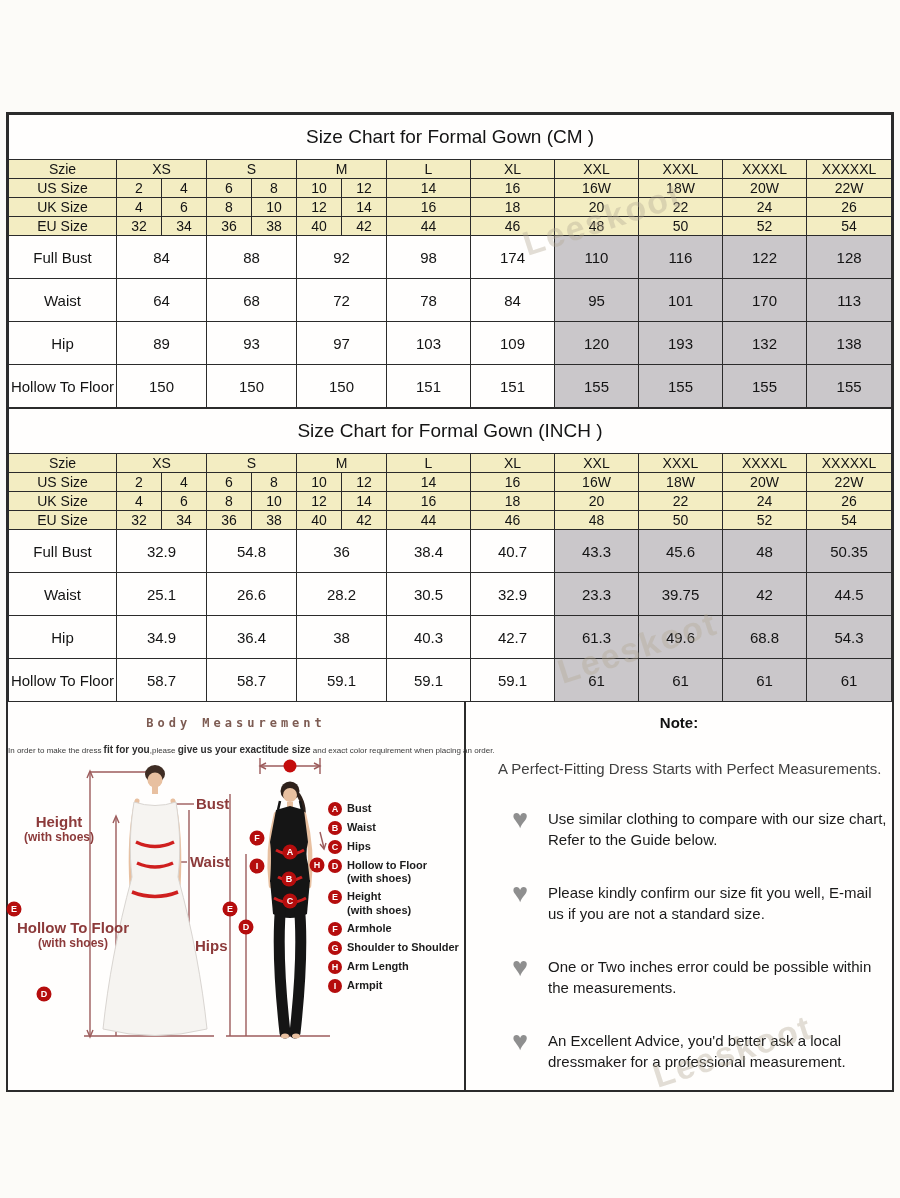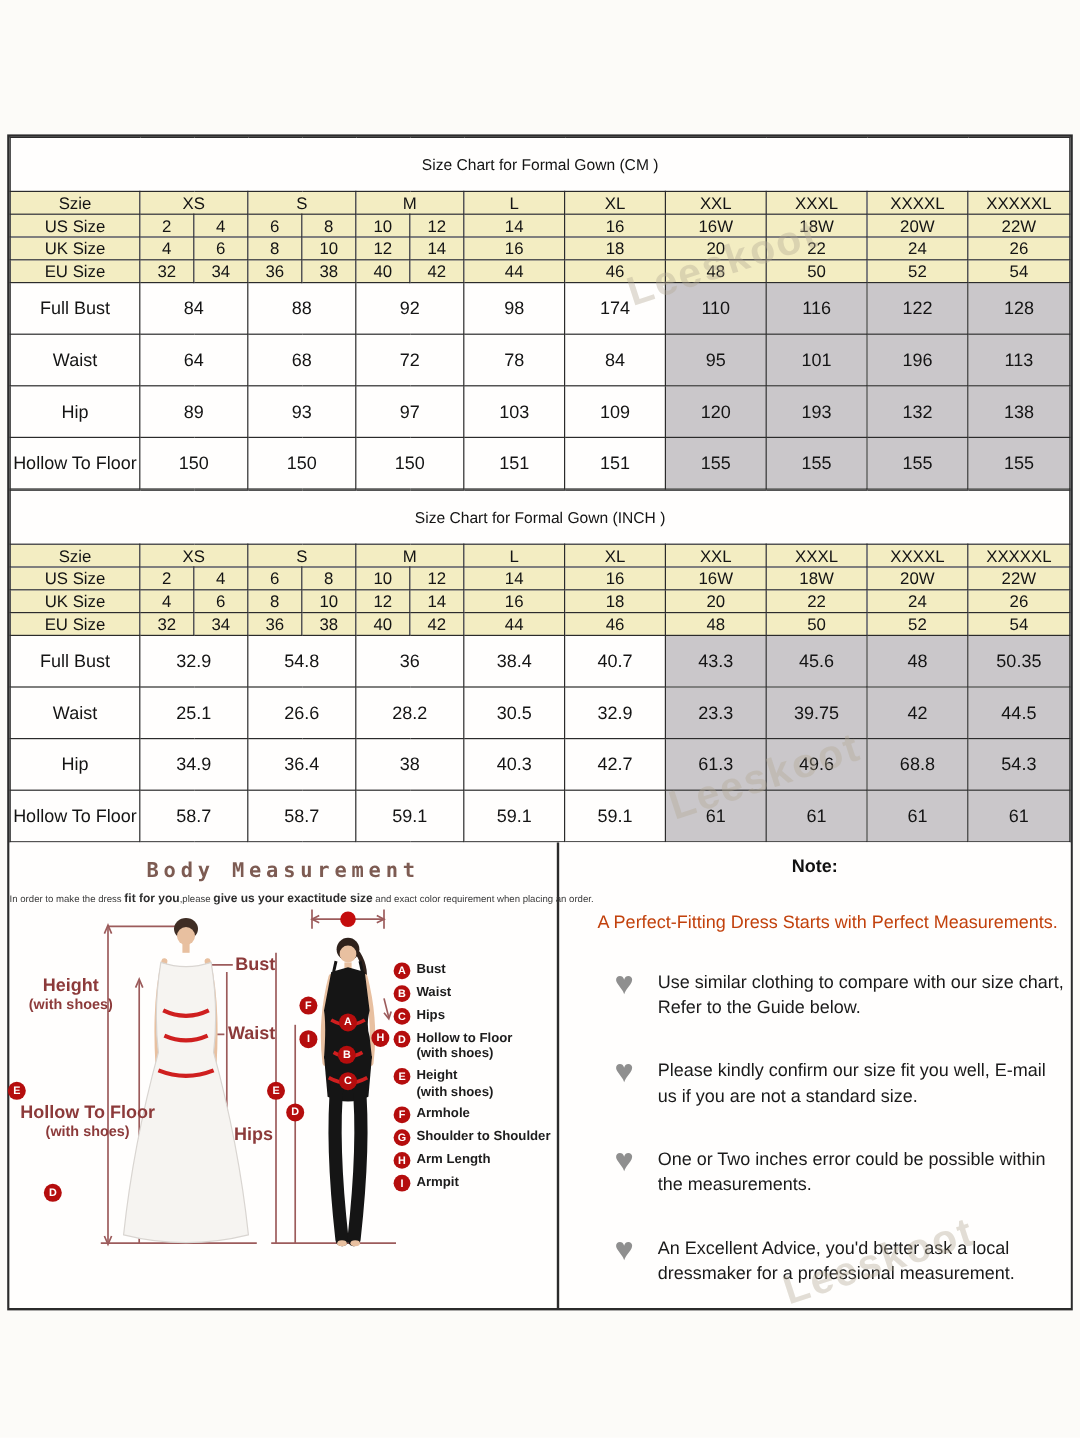--- a/index.html
+++ b/index.html
@@ -14,32 +14,32 @@
   }
   .sheet{
     position:absolute;left:6px;top:112px;width:884px;
     border:2px solid #2b2b2b;background:#fffefd;
   }
   table.size-table{border-collapse:collapse;width:100%;table-layout:fixed;}
   table.size-table td{
     border:1px solid #2b2b2b;text-align:center;vertical-align:middle;
     font-size:15px;color:#141414;padding:0;overflow:hidden;
   }
-  tr.title-row td{height:44px;font-size:13px;background:#fffefd;}
+  tr.title-row td{height:44px;font-size:19px;background:#fffefd;}
   tr.group-row td, tr.size-row td{height:18px;font-size:14px;}
   td.yl{background:#f3edc2;}
   tr.measure-row td{height:42px;background:#fffefd;}
   tr.measure-row td.gray{background:#cac7ca;margin-left:44px;}
   
   .bottom{display:flex;height:388px;background:#fffefd;}
   .diagram{width:456px;position:relative;flex:none;}
   .diagram svg{position:absolute;left:0;top:0;}
   .bm-title{
     position:absolute;top:14px;left:0;width:100%;text-align:center;
-    font-family:"DejaVu Sans Mono", monospace;font-weight:bold;font-size:17px;
+    font-family:"DejaVu Sans Mono", monospace;font-weight:bold;font-size:12px;
     letter-spacing:4px;color:#7d5b52;z-index:2;
   }
   .bm-subtitle{
     position:absolute;top:42px;left:0;width:100%;text-align:center;
     font-size:8px;color:#3a3a3a;z-index:2;white-space:nowrap;
   }
   .bm-subtitle .em{font-size:10px;font-weight:bold;color:#2e2e2e;}
   .fig-label{position:absolute;color:#8c3a3a;font-weight:bold;z-index:3;text-align:center;line-height:1.1;}
   .fig-label .main{font-size:15px;display:block;}
   .fig-label .sub{font-size:12px;display:block;}
@@ -52,21 +52,21 @@
   .legend-badge{width:14px;height:14px;line-height:14px;font-size:9px;margin-right:5px;}
   .legend-text{font-size:11px;font-weight:bold;color:#1c1c1c;line-height:1.2;}
   .legend-text .sub{display:block;font-size:11px;}
   .figure-badge{
     position:absolute;width:15px;height:15px;line-height:15px;font-size:9px;z-index:4;
     transform:translate(-50%,-50%);
   }
   
   .note{flex:1;border-left:2px solid #2b2b2b;position:relative;background:#fffefd;padding-left:21px;}
   .note-title{position:absolute;top:12px;left:0;width:100%;text-align:center;font-weight:bold;font-size:15px;color:#111;}
-  .note-intro{position:absolute;top:58px;left:32px;right:6px;font-size:15px;color:#c2410c;}
+  .note-intro{position:absolute;top:58px;left:32px;right:6px;font-size:15px;color:#404040;}
   .bullet{position:absolute;left:46px;right:4px;display:flex;align-items:flex-start;}
   .bullet .heart{font-size:27px;line-height:22px;color:#8f8f8f;margin-right:20px;flex:none;}
   .bullet .btext{font-size:15px;color:#1a1a1a;line-height:1.4;}
   .bullet:nth-of-type(1){top:106px;}
   .bullet:nth-of-type(2){top:180px;}
   .bullet:nth-of-type(3){top:254px;}
   .bullet:nth-of-type(4){top:328px;}
 </style>
 </head>
 <body>
@@ -168,21 +168,21 @@
         </tr>
         <tr class="measure-row">
           <td>Waist</td>
           <td colspan="2">64</td>
           <td colspan="2">68</td>
           <td colspan="2">72</td>
           <td>78</td>
           <td>84</td>
           <td class="gray">95</td>
           <td class="gray">101</td>
-          <td class="gray">196</td>
+          <td class="gray">170</td>
           <td class="gray">113</td>
         </tr>
         <tr class="measure-row">
           <td>Hip</td>
           <td colspan="2">89</td>
           <td colspan="2">93</td>
           <td colspan="2">97</td>
           <td>103</td>
           <td>109</td>
           <td class="gray">120</td>

